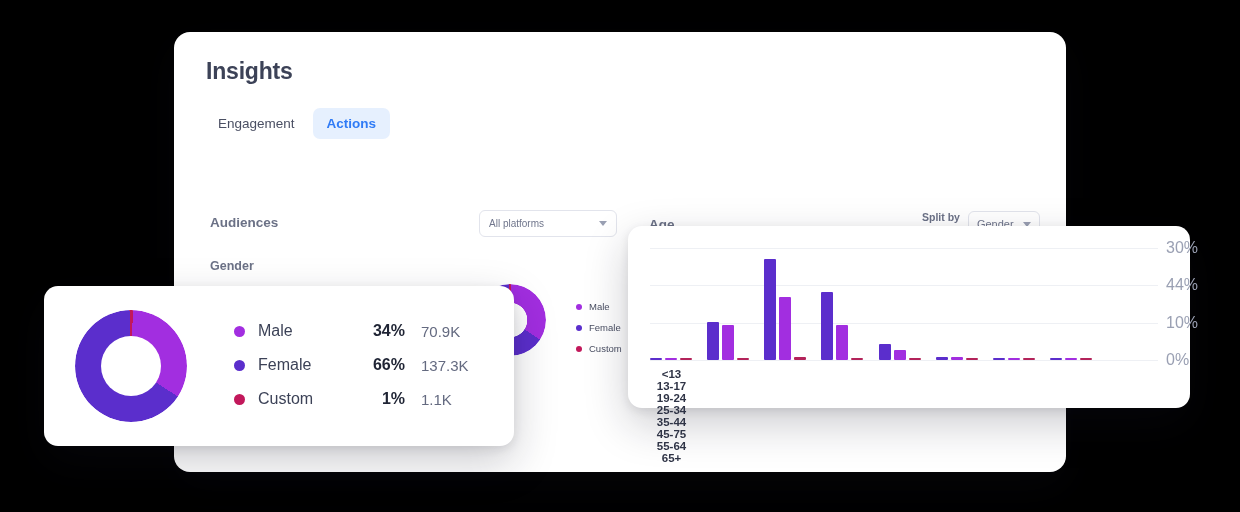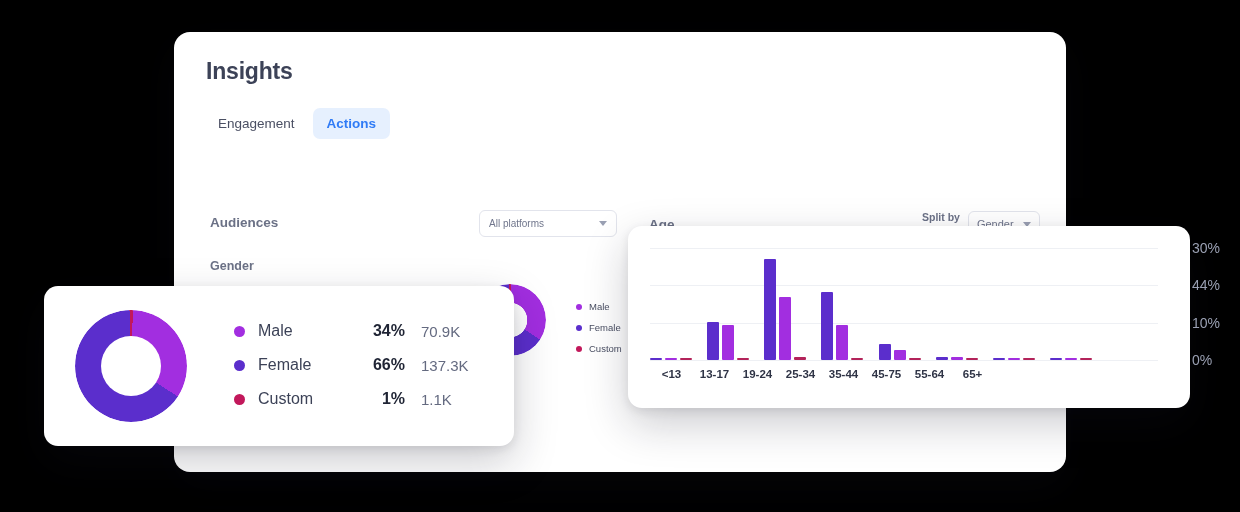--- a/index.html
+++ b/index.html
@@ -161,25 +161,24 @@
     width: 442px; height: 112px;
   }
   .gridline {
     position: absolute;
     left: 0; width: 508px;
     height: 1px; background: #eef0f4;
   }
   .ylabel {
     position: absolute;
     left: 516px;
-    font-size: 14px;
+    font-size: 16px;
     color: #9aa0b3;
     transform: translateY(-50%);
     white-space: nowrap;
-    margin-left: 26px;
   }
   .groups {
     position: absolute;
     left: 0; bottom: 0;
     width: 442px; height: 112px;
     display: flex;
     align-items: flex-end;
     justify-content: space-between;
   }
   .group {
@@ -187,21 +186,22 @@
     align-items: flex-end;
     gap: 3px;
     height: 100%;
   }
   .bar { width: 12px; border-radius: 1px; }
   .xlabels {
     position: absolute;
     left: 22px; top: 142px;
     width: 442px;
     display: flex;
-    justify-content: flex-start;
+    justify-content: flex-end;
+    flex-direction: column;
   }
   .xlabel {
     width: 43px;
     text-align: center;
     font-size: 11.5px;
     font-weight: bold;
     color: #2f3446;
   }
 
   

